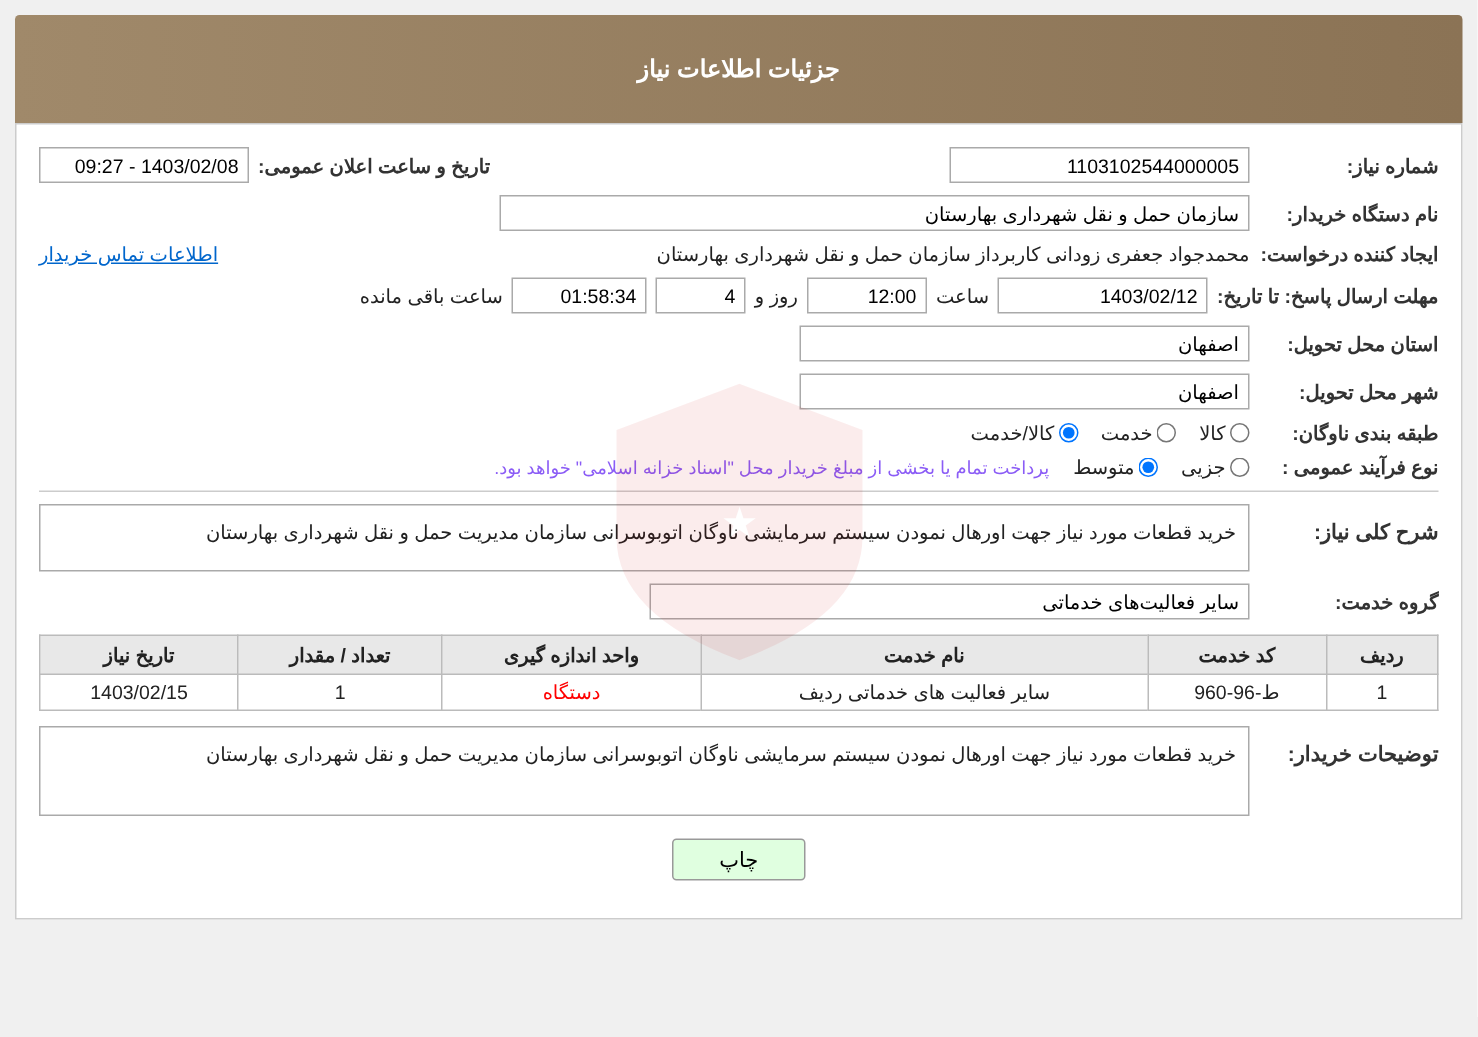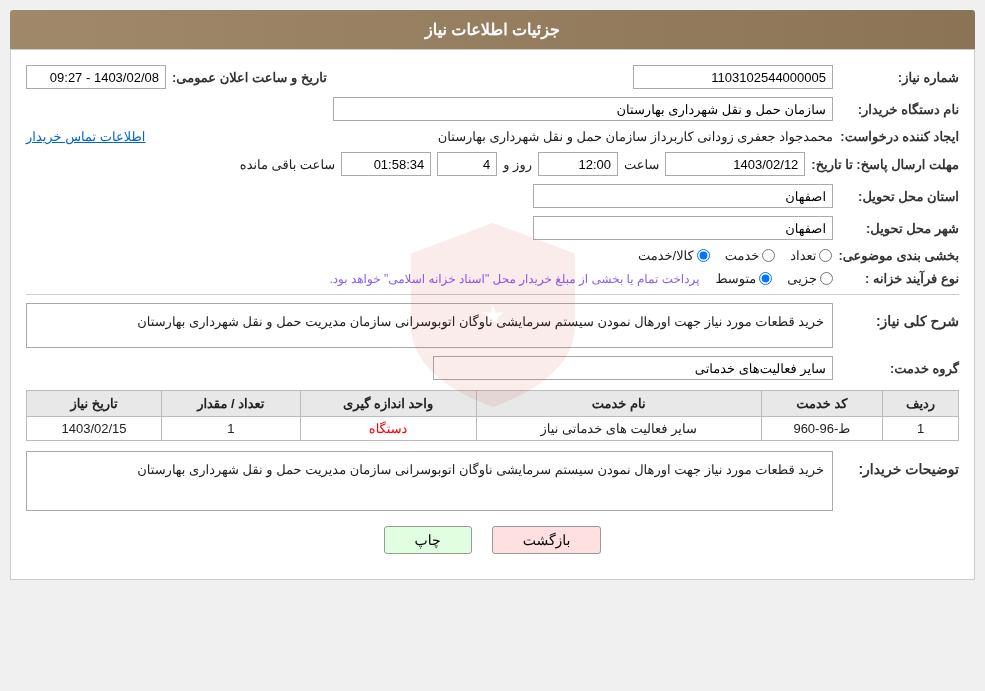--- a/index.html
+++ b/index.html
@@ -12,21 +12,21 @@
     }
     .page-wrapper {
       width: 985px;
       margin: 0 auto;
       padding: 10px;
     }
     .header-bar {
       background: linear-gradient(to left, #8B7355, #a0896a);
       color: white;
       text-align: center;
-      padding: 10px 20px;
+      padding: 26px 20px;
       font-size: 16px;
       font-weight: bold;
       border-radius: 3px 3px 0 0;
       margin-bottom: 0;
     }
     .main-box {
       background: white;
       border: 1px solid #ccc;
       padding: 15px;
     }
@@ -203,39 +203,39 @@
       <span class="label">استان محل تحویل:</span>
       <input class="input-field input-med" type="text" readonly="" style="width: 300px;" value="اصفهان">
     </div>
 
     <div class="form-row">
       <span class="label">شهر محل تحویل:</span>
       <input class="input-field input-med" type="text" readonly="" style="width: 300px;" value="اصفهان">
     </div>
 
     <div class="form-row">
-      <span class="label">بخشی بندی موضوعی:</span>
+      <span class="label">طبقه بندی ناوگان:</span>
       <div class="radio-group">
         <label>
           <input type="radio" name="category" style="">
-          <span>تعداد</span>
+          <span>کالا</span>
         </label>
         <label>
           <input type="radio" name="category" style="">
           <span>خدمت</span>
         </label>
         <label>
           <input type="radio" name="category" checked="" style="">
           <span>کالا/خدمت</span>
         </label>
       </div>
     </div>
 
     <div class="form-row">
-      <span class="label">نوع فرآیند خزانه :</span>
+      <span class="label">نوع فرآیند عمومی :</span>
       <div class="radio-group">
         <label>
           <input type="radio" name="purchase_type" style="">
           <span>جزیی</span>
         </label>
         <label>
           <input type="radio" name="purchase_type" checked="" style="">
           <span>متوسط</span>
         </label>
       </div>
@@ -264,32 +264,31 @@
             <th>نام خدمت</th>
             <th>واحد اندازه گیری</th>
             <th>تعداد / مقدار</th>
             <th>تاریخ نیاز</th>
           </tr>
         </thead>
         <tbody id="services-tbody">
         <tr>
       <td>1</td>
       <td>ط-96-960</td>
-      <td>سایر فعالیت های خدماتی نیاز</td>
+      <td>سایر فعالیت های خدماتی ردیف</td>
       <td class="red-text">دستگاه</td>
       <td>1</td>
       <td>1403/02/15</td>
     </tr>
           </tbody>
       </table>
     </div>
 
     <div class="form-row" style="align-items:flex-start; margin-top:10px;">
       <span class="label section-title">توضیحات خریدار:</span>
       <div class="description-box" style="flex:1; min-height:60px;">خرید قطعات مورد نیاز جهت اورهال نمودن سیستم سرمایشی ناوگان اتوبوسرانی سازمان مدیریت حمل و نقل شهرداری بهارستان</div>
     </div>
 
     <div class="bottom-buttons">
-      <button class="btn btn-back">بازگشت</button>
       <button class="btn btn-print">چاپ</button>
     </div>
   </div>
 </div>
 
 </body></html>

